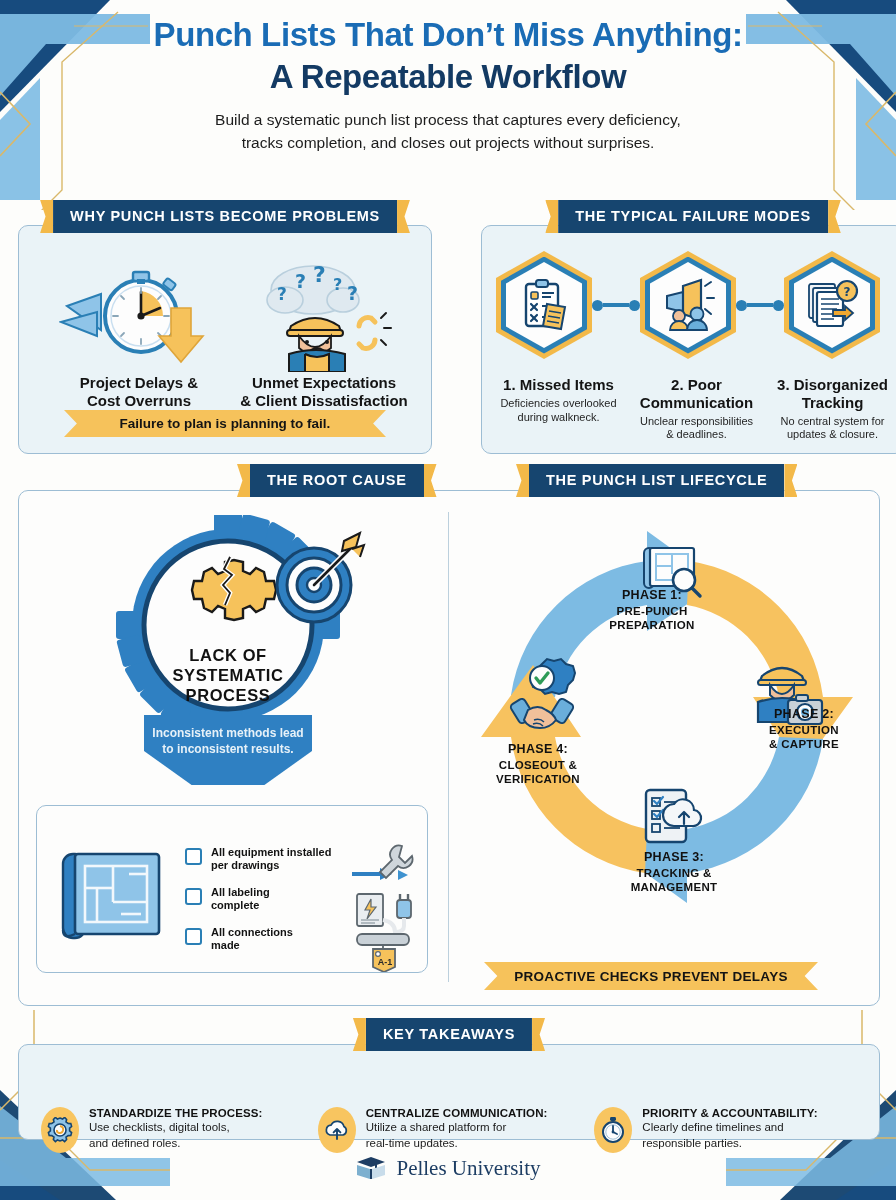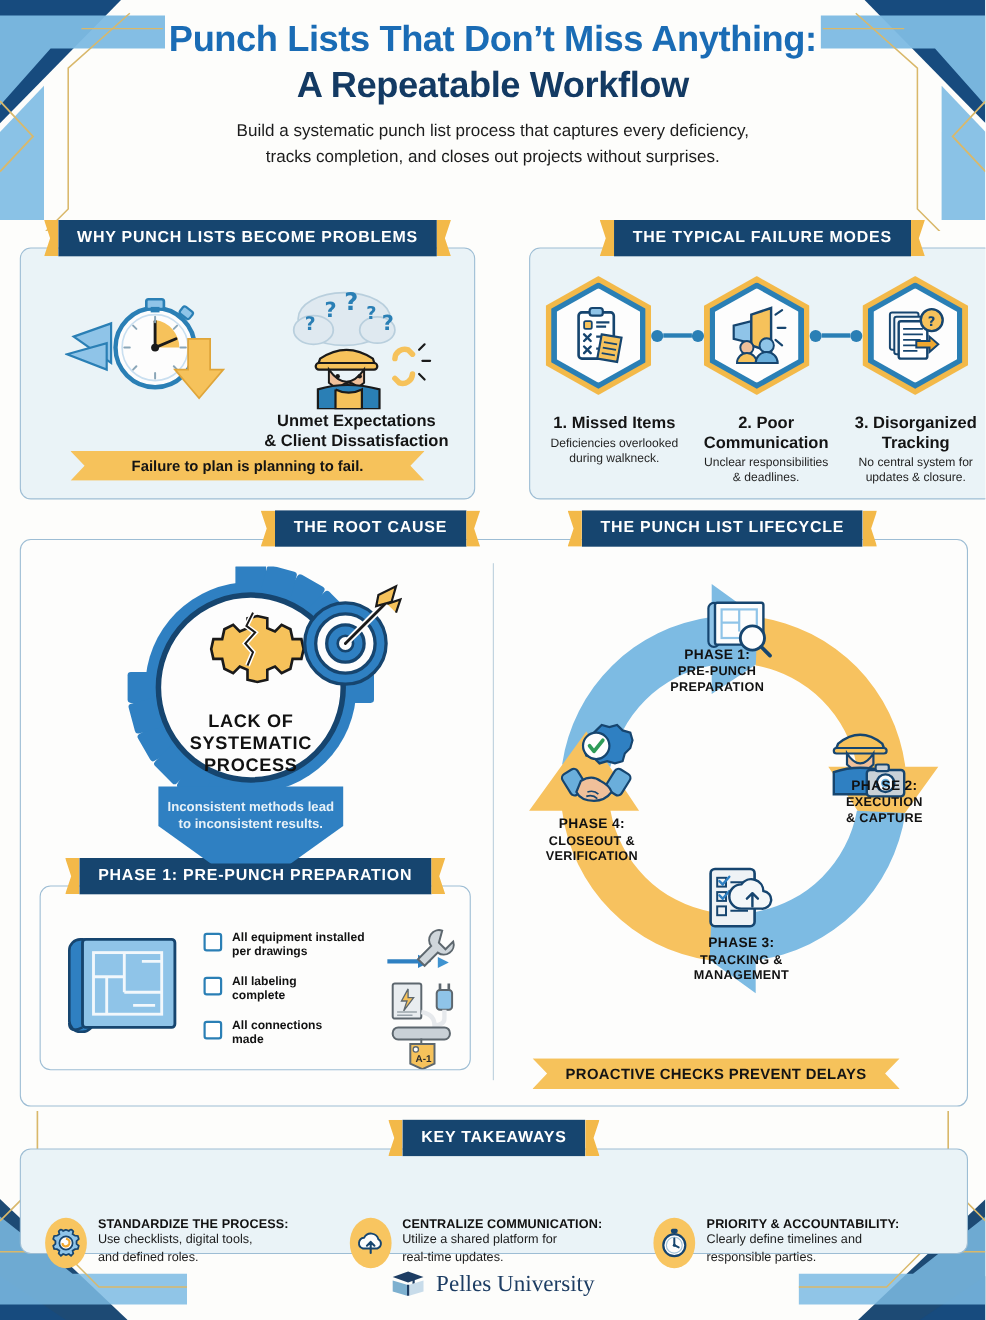--- a/index.html
+++ b/index.html
@@ -267,20 +267,24 @@
           <path d="M16 24 a9 9 0 0 1 -12 8 l-4 -4" fill="none" stroke="#f6c25b" stroke-width="5" stroke-linecap="round"></path>
           <g stroke="#1a1a1a" stroke-width="2" stroke-linecap="round">
             <line x1="22" y1="2" x2="27" y2="-3"></line>
               <line x1="25" y1="12" x2="32" y2="12"></line>
             <line x1="22" y1="24" x2="27" y2="29"></line>
           </g>
         </g>
       </svg>
     </div>
 
+    <div style="position:absolute; left:30px; top:148px; width:180px;">
+      <div class="cap-lg">Project Delays &amp;</div>
+      <div class="cap-lg">Cost Overruns</div>
+    </div>
 
     <div style="position:absolute; left:205px; top:148px; width:200px;">
       <div class="cap-lg">Unmet Expectations</div>
       <div class="cap-lg">&amp; Client Dissatisfaction</div>
     </div>
 
     <div class="gold-banner" style="left:45px; top:184px; width:322px; height:27px; font-size:13.5px;">Failure to plan is planning to fail.</div>
   </div>
 
   <div class="panel" style="left:481px; top:225px; width:424px; height:229px;">
@@ -459,25 +463,20 @@
       <text x="118" y="186" text-anchor="middle" font-size="16.5" font-weight="bold" fill="#111" font-family="Liberation Sans, sans-serif" letter-spacing="0.6">PROCESS</text>
 
       <path d="M34 200 L202 200 L202 236 L118 296 L34 236 Z" fill="#2f80c2"></path>
       <text x="118" y="222" text-anchor="middle" font-size="12" font-weight="bold" fill="#e7f1f8" font-family="Liberation Sans, sans-serif">Inconsistent methods lead</text>
       <text x="118" y="238" text-anchor="middle" font-size="12" font-weight="bold" fill="#e7f1f8" font-family="Liberation Sans, sans-serif">to inconsistent results.</text>
     </svg>
   </div>
 
   <div class="panel plain" style="left:36px; top:805px; width:392px; height:168px; border-color:#9dbdd4;">
 
-    <div class="ribbon">
-      <div class="wing l"></div>
-      <div class="core">PHASE 1: PRE-PUNCH PREPARATION</div>
-      <div class="wing r"></div>
-    </div>
 
     <div style="position:absolute; left:16px; top:38px;">
       <svg width="116" height="108" viewBox="0 0 116 108">
         <rect x="10" y="10" width="22" height="84" rx="10" fill="#2f80c2" stroke="#16456f" stroke-width="2.4"></rect>
         <rect x="22" y="10" width="84" height="80" rx="3" fill="#8fc4e8" stroke="#16456f" stroke-width="2.6"></rect>
         <g stroke="#f2f8fc" stroke-width="2.6" fill="none">
           <rect x="32" y="22" width="62" height="56"></rect>
           <line x1="32" y1="44" x2="60" y2="44"></line>
           <line x1="60" y1="22" x2="60" y2="58"></line>
           <line x1="60" y1="58" x2="94" y2="58"></line>

